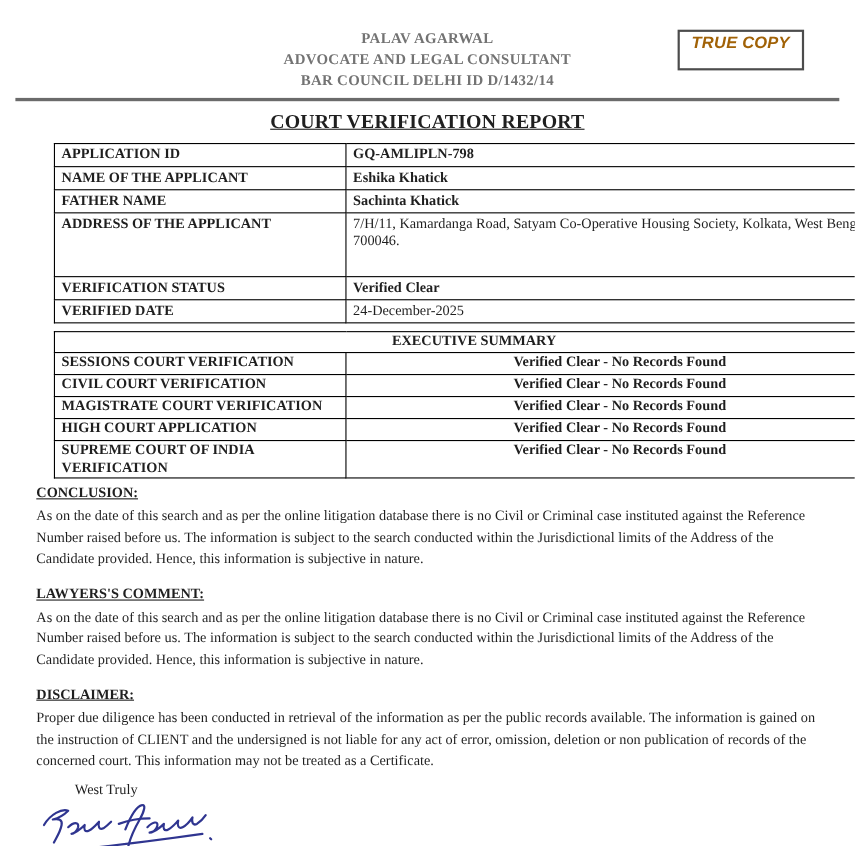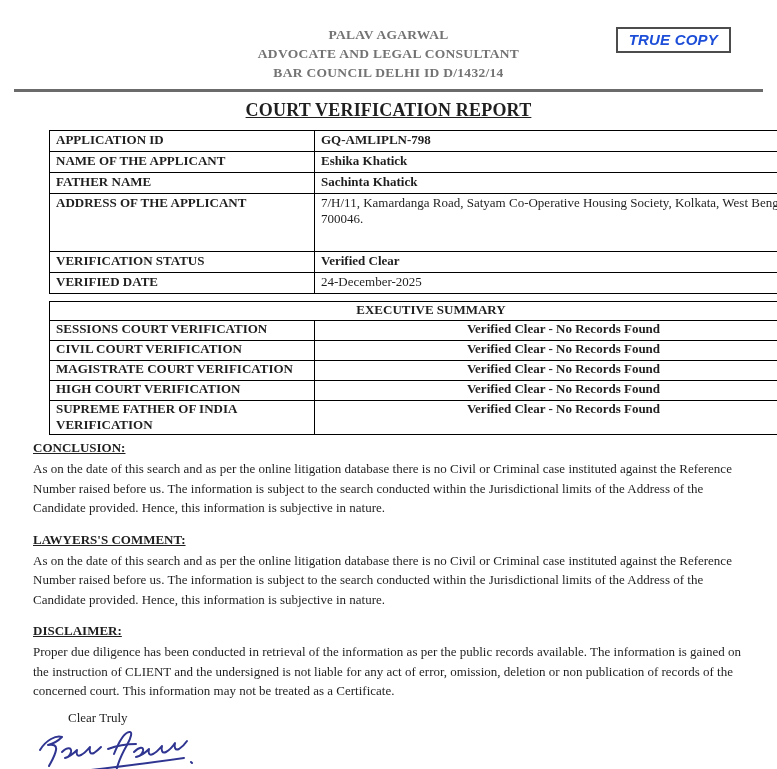--- a/index.html
+++ b/index.html
@@ -6,23 +6,23 @@
   html,body { background:#ffffff; }
   body {
     width:777px; height:769px; position:relative; overflow:hidden;
     font-family:"Liberation Serif", serif; color:#1f1f1f;
   }
   
   .letterhead { padding-top:25px; text-align:center; font-weight:bold;
     font-size:13.5px; line-height:19px; color:#737373; letter-spacing:.3px; }
   .stamp {
     position:absolute; top:27px; right:46px;
-    border:2px solid #4c4c4c; padding:2px 11px 3px 11px;
+    border:2px solid #4c4c4c; padding:2px 11px 14px 11px;
     font-family:"Liberation Sans", sans-serif; font-style:italic; font-weight:bold;
-    font-size:15px; color:#1d4ed8; letter-spacing:.2px; background:#fff;
+    font-size:15px; color:#a16207; letter-spacing:.2px; background:#fff;
   }
   .rule { margin:7px 14px 0 14px; border-top:3px solid #6b6b6b; }
   .report-title { margin-top:8px; text-align:center; font-weight:bold;
     font-size:18px; text-decoration:underline; letter-spacing:.2px; }
   
   table { border-collapse:collapse; margin-left:49px; width:764px; table-layout:fixed; }
   .applicant-table { margin-top:9px; }
   td, th { border:1.5px solid #000; font-size:13px; padding:1px 6px; vertical-align:top; }
   .col-label { width:265px; }
   td.label { font-weight:bold; }
@@ -105,46 +105,46 @@
     </tr>
     <tr>
       <td class="label">CIVIL COURT VERIFICATION</td>
       <td class="value">Verified Clear - No Records Found</td>
     </tr>
     <tr>
       <td class="label">MAGISTRATE COURT VERIFICATION</td>
       <td class="value">Verified Clear - No Records Found</td>
     </tr>
     <tr>
-      <td class="label">HIGH COURT VERIFICATION</td>
+      <td class="label">HIGH COURT APPLICATION</td>
       <td class="value">Verified Clear - No Records Found</td>
     </tr>
     <tr>
-      <td class="label">SUPREME FATHER OF INDIA VERIFICATION</td>
+      <td class="label">SUPREME COURT OF INDIA VERIFICATION</td>
       <td class="value">Verified Clear - No Records Found</td>
     </tr>
   </tbody>
 </table>
 
 <div class="section first">
   <div class="section-heading">CONCLUSION:</div>
   <div class="section-body">As on the date of this search and as per the online litigation database there is no Civil or Criminal case instituted against the Reference Number raised before us. The information is subject to the search conducted within the Jurisdictional limits of the Address of the Candidate provided. Hence, this information is subjective in nature.</div>
 </div>
 
 <div class="section">
   <div class="section-heading">LAWYERS'S COMMENT:</div>
   <div class="section-body">As on the date of this search and as per the online litigation database there is no Civil or Criminal case instituted against the Reference Number raised before us. The information is subject to the search conducted within the Jurisdictional limits of the Address of the Candidate provided. Hence, this information is subjective in nature.</div>
 </div>
 
 <div class="section">
   <div class="section-heading">DISCLAIMER:</div>
   <div class="section-body">Proper due diligence has been conducted in retrieval of the information as per the public records available. The information is gained on the instruction of CLIENT and the undersigned is not liable for any act of error, omission, deletion or non publication of records of the concerned court. This information may not be treated as a Certificate.</div>
 </div>
 
-<div class="closing">Clear Truly</div>
+<div class="closing">West Truly</div>
 
 <div class="signature">
   <svg width="160" height="52" viewBox="0 0 160 52">
     <g fill="none" stroke="#2f3590" stroke-width="2" stroke-linecap="round" stroke-linejoin="round">
 
       <path d="M4,22 C10,12 20,7 26,9 C22,13 16,16 12,17 C17,16 21,17 20,22 C19,28 15,34 13,38"></path>
 
       <path d="M26,24 C31,19 36,19 35,24 C34,28 31,30 29,30 C33,29 38,25 41,22 C40,26 41,29 45,27 C49,25 52,21 54,19 C53,23 54,27 58,25 C61,23 63,21 65,19"></path>
 
       <path d="M78,26 C82,16 88,5 93,4 C97,3 95,10 91,17 C87,24 83,32 81,40 C79,47 82,49 86,44"></path>

